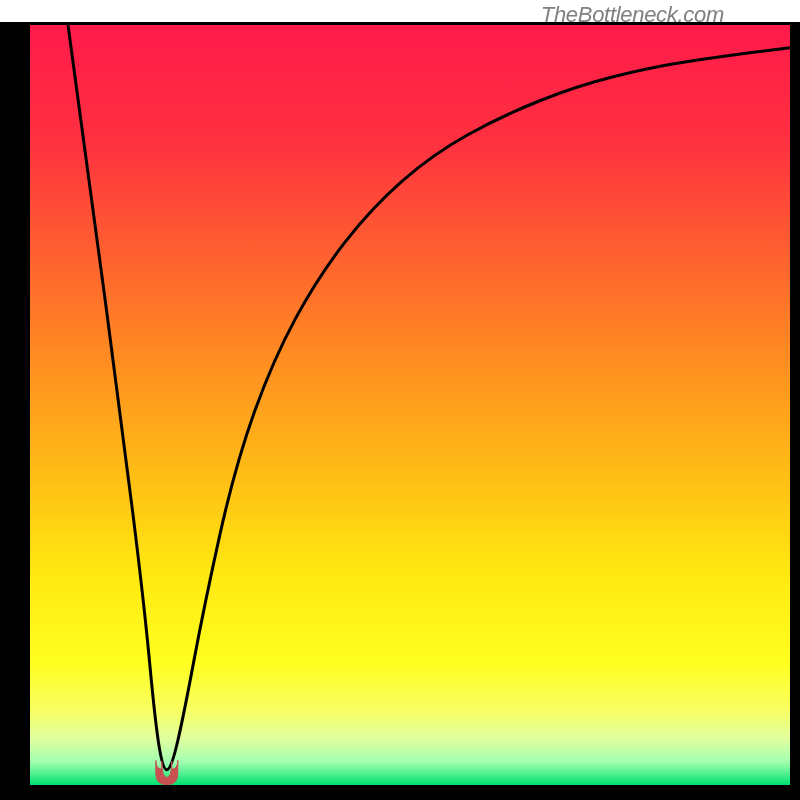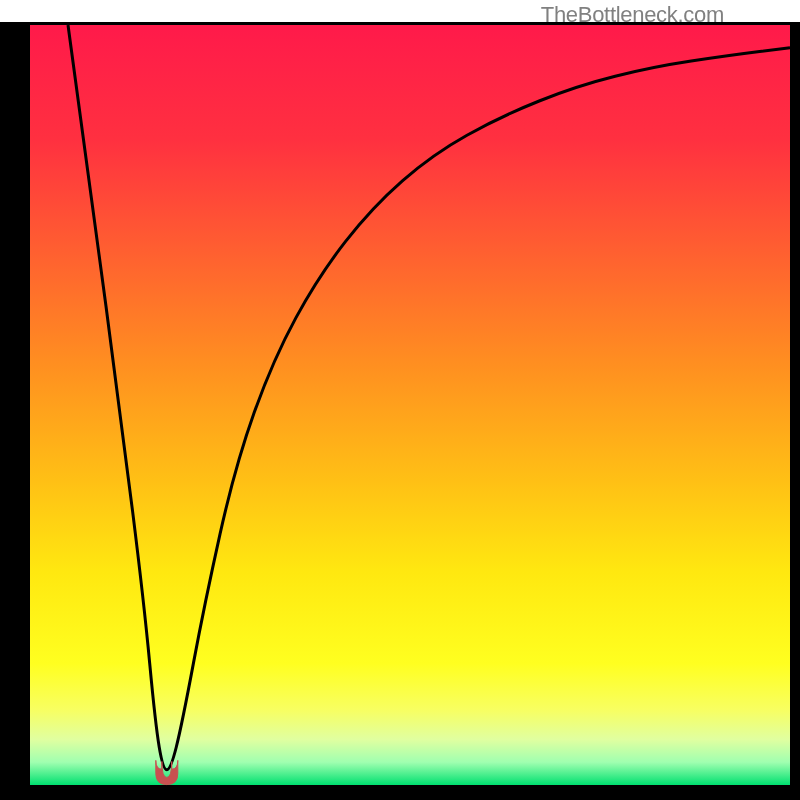--- a/index.html
+++ b/index.html
@@ -5,20 +5,21 @@
   body {
     margin: 0;
     padding: 0;
     background: #ffffff;
     font-family: Arial, Helvetica, sans-serif;
   }
   .container {
     width: 732px;
     height: 800px;
     position: relative;
+    font-style: italic;
   }
   .watermark {
     position: absolute;
     top: 2px;
     right: 8px;
     color: #808080;
     font-size: 22px;
     font-weight: 500;
     z-index: 10;
     letter-spacing: -0.3px;

